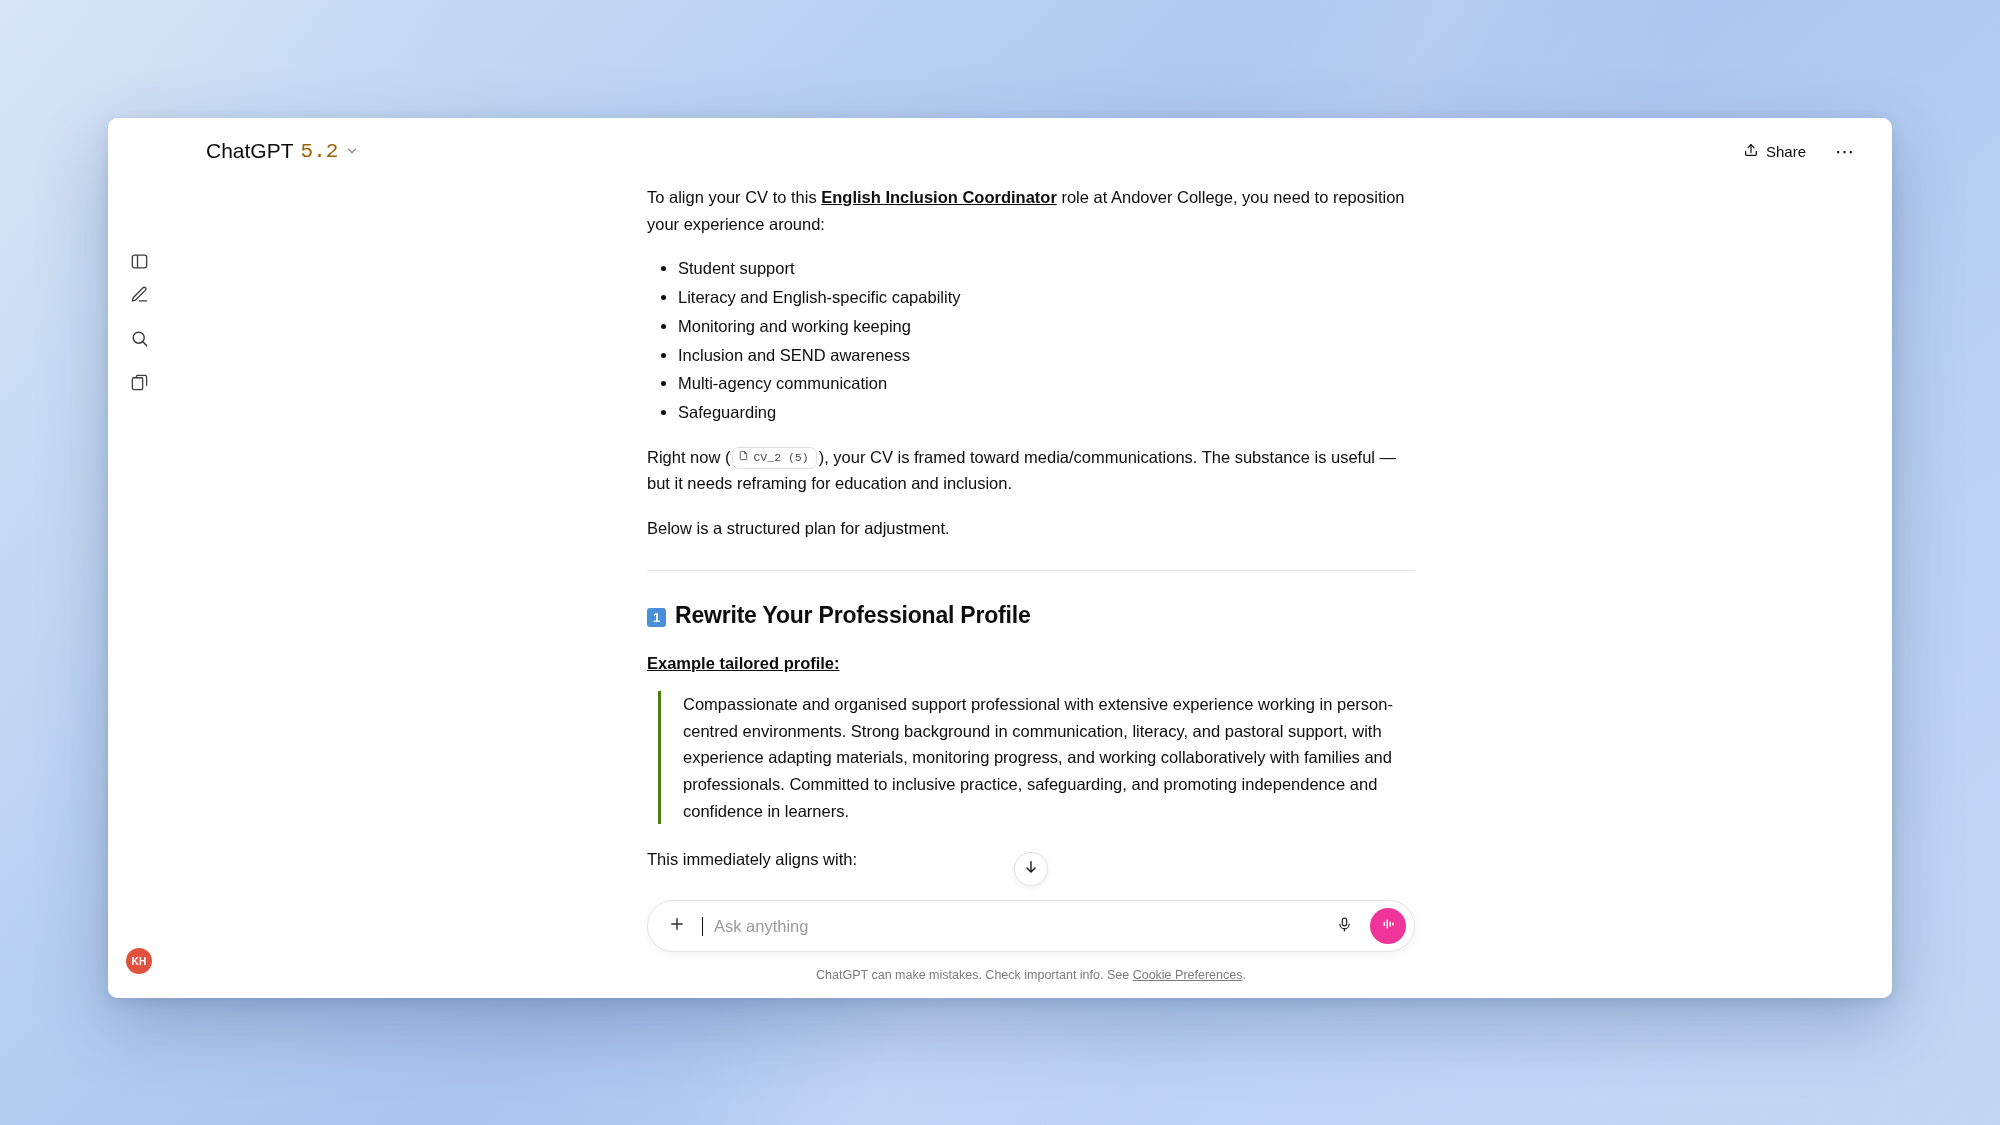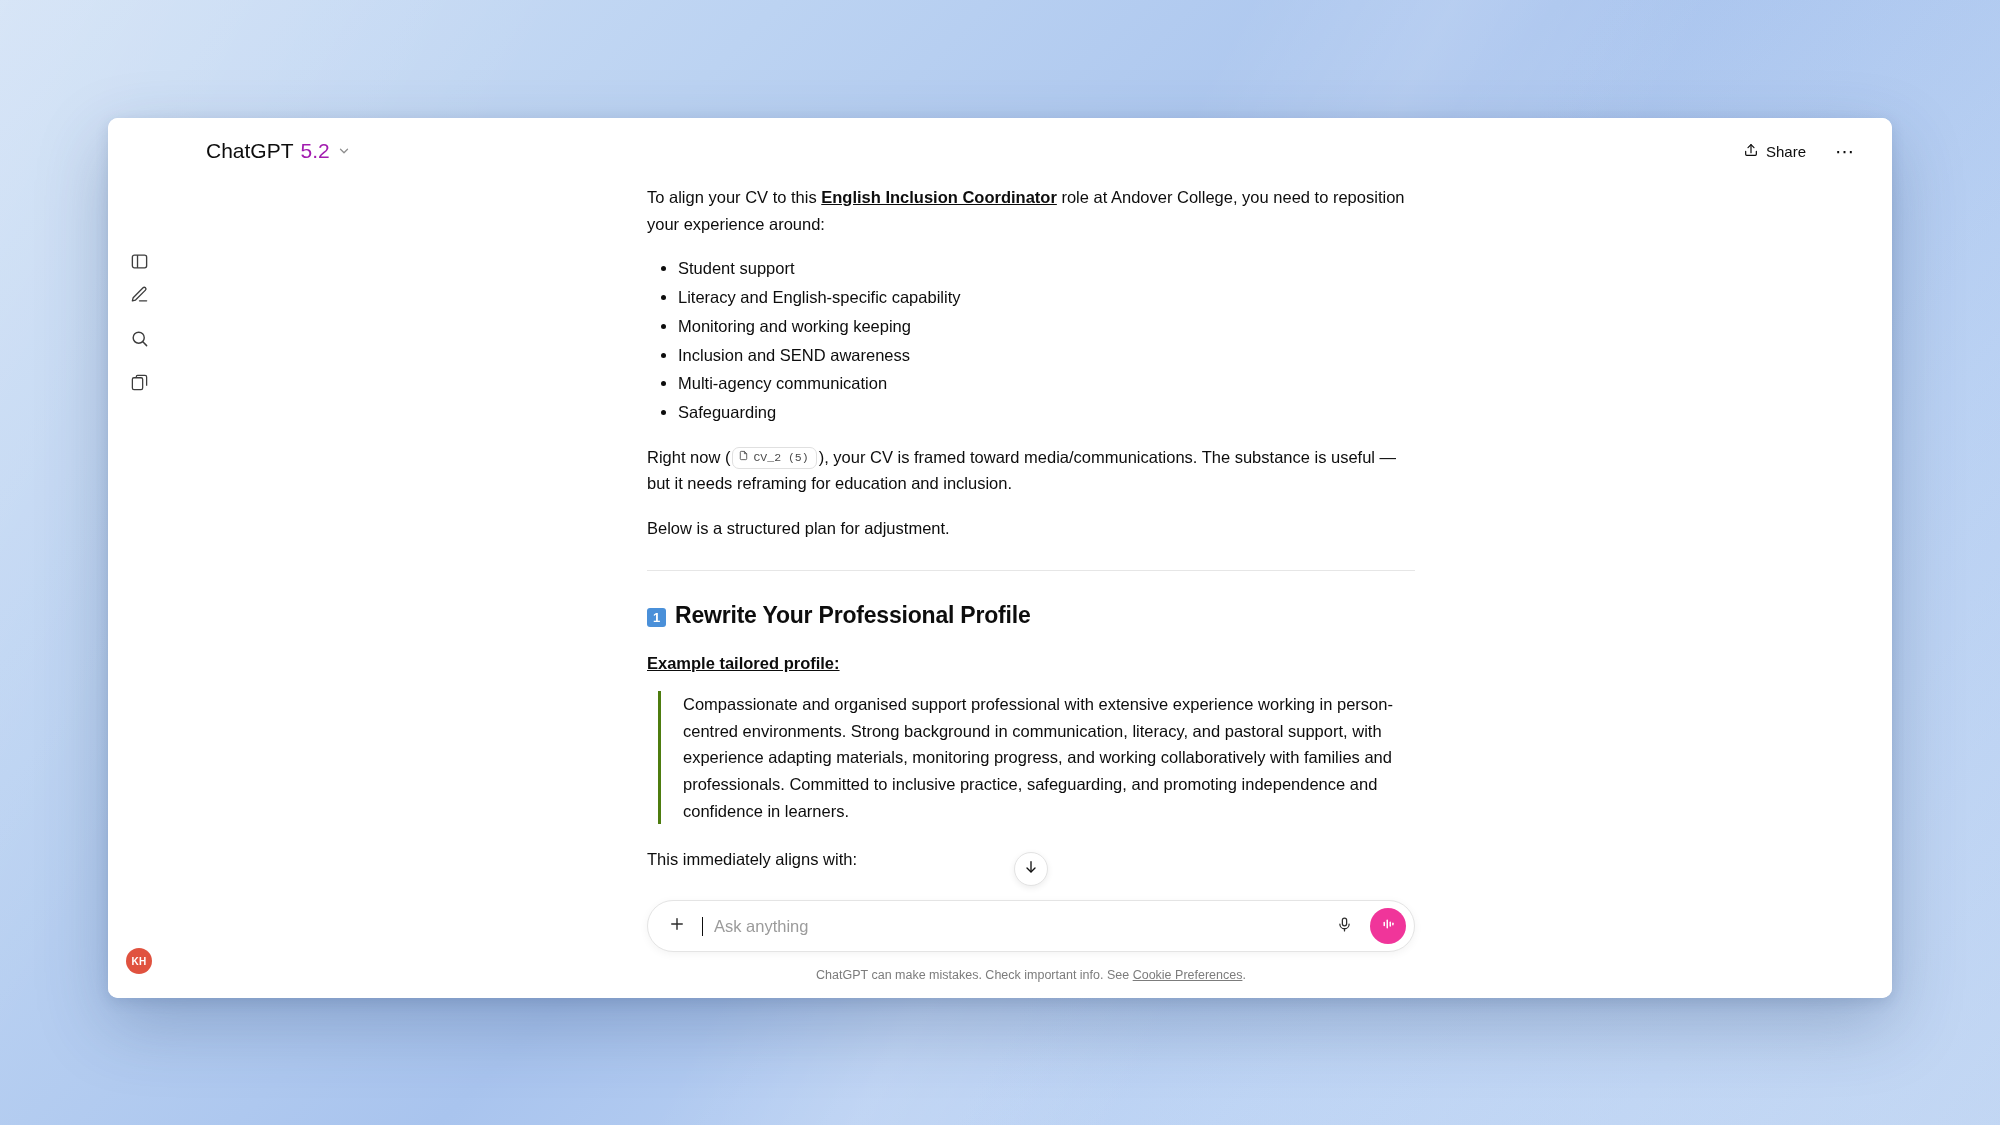--- a/index.html
+++ b/index.html
@@ -95,21 +95,21 @@
     background: #fff;
   }
   .brand {
     display: flex; align-items: center; gap: 7px;
     font-size: 21px;
     color: #0d0d0d;
     cursor: pointer;
     padding: 4px 8px 4px 4px;
     border-radius: 8px;
   }
-  .brand .ver { color: #a21caf; }
+  .brand .ver { color: #a16207; font-family: Liberation Mono, monospace; }
   .brand .chev { color: #8f8f8f; display: flex; align-items: center; }
   .topbar-right {
     margin-left: auto;
     display: flex; align-items: center; gap: 10px;
   }
   .share-btn {
     display: flex; align-items: center; gap: 7px;
     font-size: 15px; color: #0d0d0d;
     padding: 7px 12px;
     border-radius: 20px;

